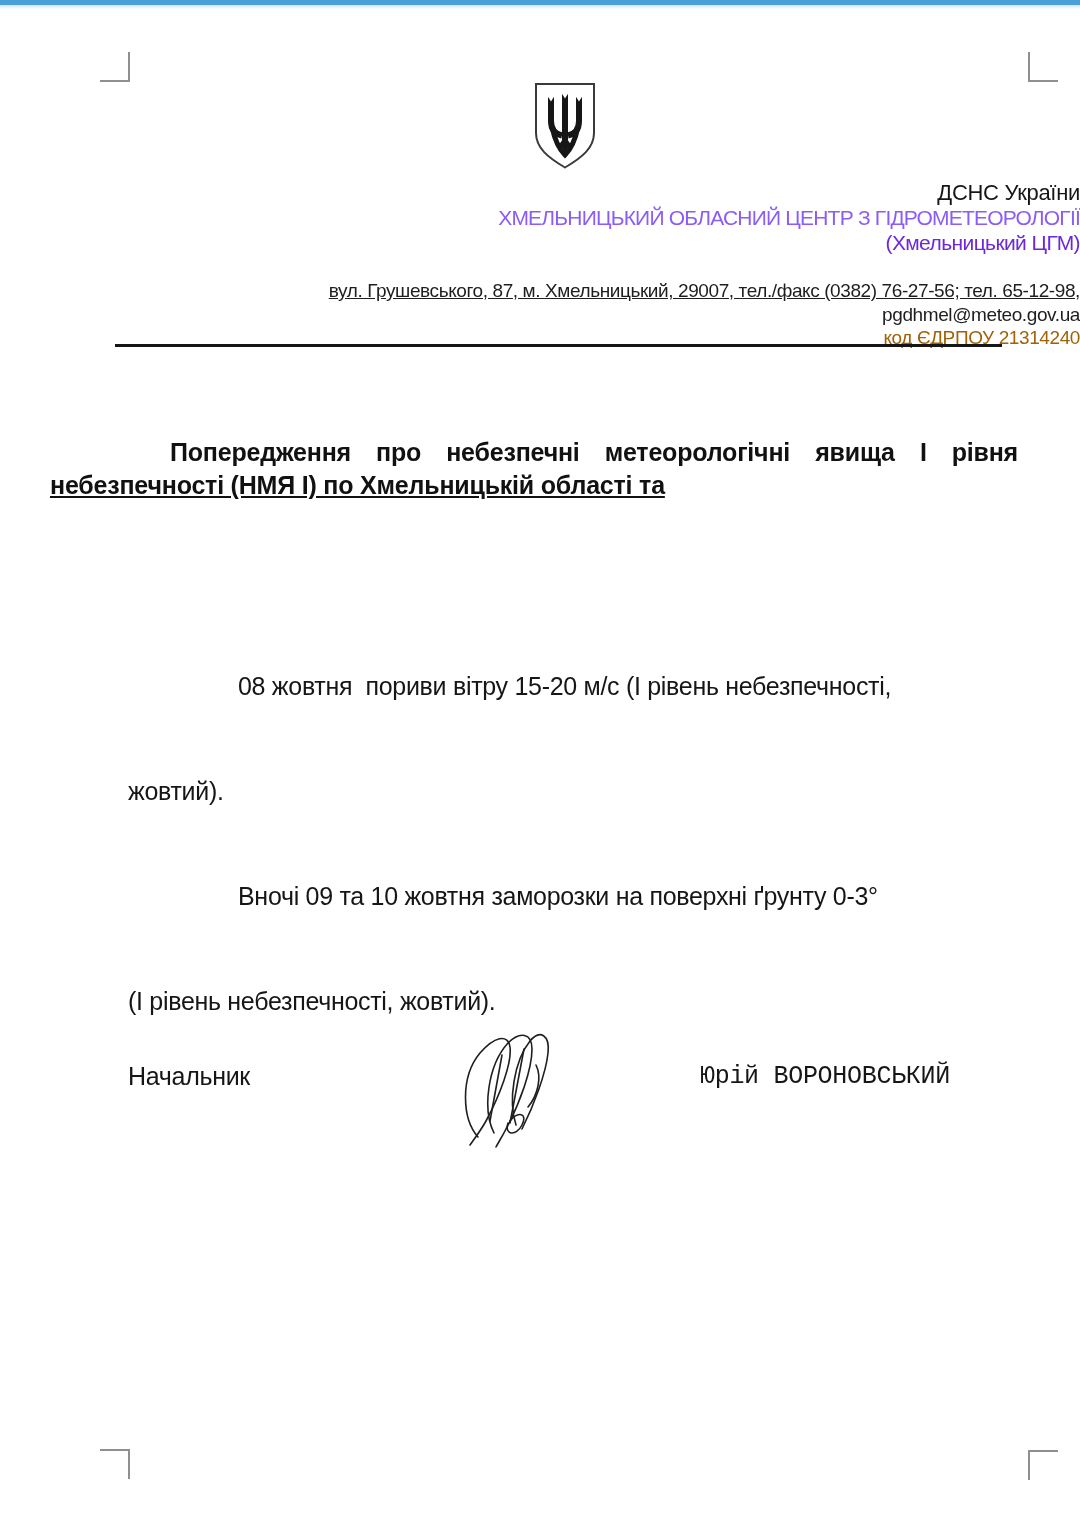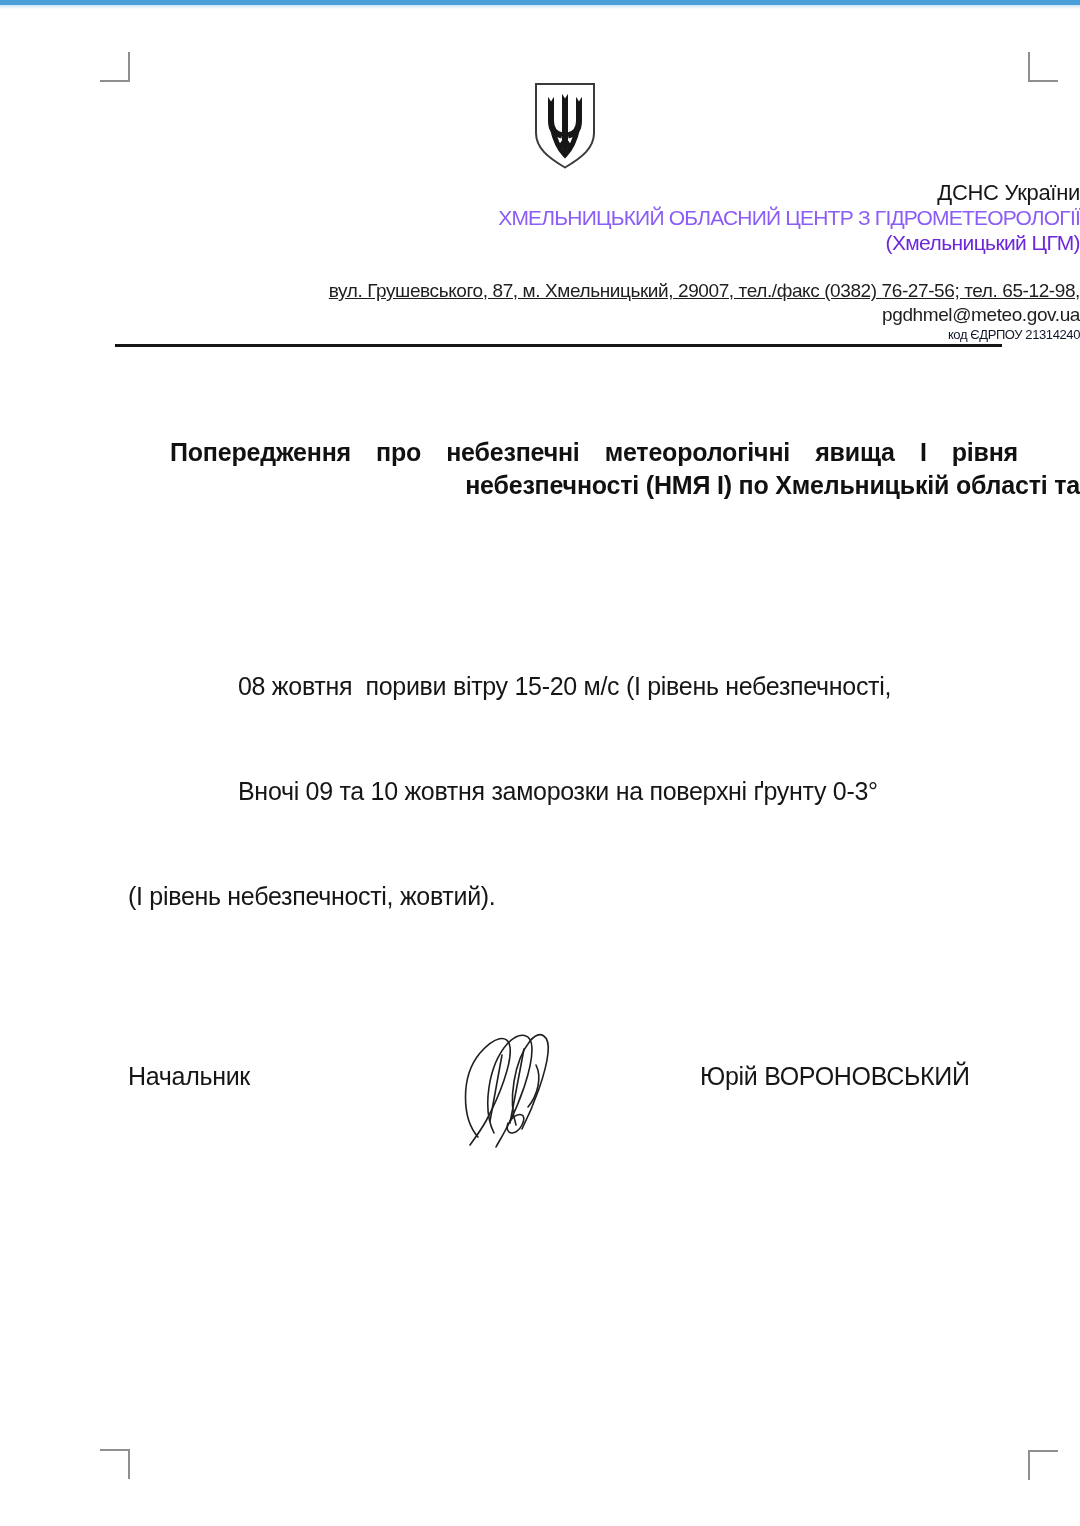--- a/index.html
+++ b/index.html
@@ -33,44 +33,44 @@
   .crop-br { left: 1028px; top: 1450px; border-left: 2px solid #8f8f8f; border-top: 2px solid #8f8f8f; }
 
   
   .emblem { position: absolute; left: 532px; top: 80px; width: 66px; height: 92px; }
   .center-line { position: absolute; left: 50px; width: 1030px; text-align: right; }
   .agency     { top: 180px; font-size: 22px; letter-spacing: -0.3px; color: #161616; }
   .org-name   { top: 206px; font-size: 21px; letter-spacing: -0.8px; color: #8b5cf6; }
   .org-short  { top: 231px; font-size: 21px; letter-spacing: -0.6px; color: #6d28d9; }
   .addr       { top: 280px; font-size: 19px; letter-spacing: -0.4px; color: #1e1e1e; text-decoration: underline; }
   .email      { top: 304px; font-size: 19px; letter-spacing: -0.4px; color: #1e1e1e; }
-  .edrpou     { top: 327px; font-size: 13px; letter-spacing: -0.4px; color: #0f172a; }
+  .edrpou     { top: 327px; font-size: 19px; letter-spacing: -0.4px; color: #a16207; }
 
   .divider {
     position: absolute; left: 115px; top: 344px;
     width: 887px; height: 3px; background: #161616;
   }
 
   
   .title-line { position: absolute; font-weight: 700; font-size: 25px; letter-spacing: -0.2px; color: #111; }
   .title-l1 { left: 143px; top: 438px; width: 848px; text-align: justify; text-align-last: justify; margin-left: 27px; }
-  .title-l2 { left: 50px; top: 471px; width: 1030px; text-align: right; }
+  .title-l2 { left: 50px; top: 471px; width: 1030px; text-align: left; text-decoration: underline; }
   .title-l3 { left: 50px; top: 504px; width: 1030px; text-align: center; }
 
   
   .body-block {
     position: absolute; left: 128px; top: 599px; width: 912px;
     font-size: 25px; line-height: 35px; letter-spacing: -0.3px;
     color: #161616; white-space: pre;
   }
   .body-block .indent { padding-left: 110px; }
 
   
   .sig-position { position: absolute; left: 128px; top: 1062px; font-size: 25px; letter-spacing: -0.3px; color: #161616; }
-  .sig-name     { position: absolute; left: 700px; top: 1062px; font-size: 25px; letter-spacing: -0.3px; color: #161616; }
+  .sig-name     { position: absolute; left: 700px; top: 1062px; font-size: 25px; letter-spacing: -0.3px; color: #161616; font-family: Liberation Mono, monospace; }
   .sig-scribble { position: absolute; left: 450px; top: 1025px; width: 130px; height: 125px; }
 </style>
 </head>
 <body>
 
 <div class="page">
 
   <div class="topbar"></div>
   <div class="topbar-fade"></div>
 
@@ -102,20 +102,21 @@
   <div class="center-line email">pgdhmel@meteo.gov.ua</div>
   <div class="center-line edrpou">код ЄДРПОУ 21314240</div>
 
   <div class="divider"></div>
 
   <div class="title-line title-l1">Попередження про небезпечні метеорологічні явища  І рівня</div>
   <div class="title-line title-l2">небезпечності (НМЯ І) по Хмельницькій області та</div>
 
   <div class="body-block">
     <div class="indent">08 жовтня  пориви вітру 15-20 м/с (І рівень небезпечності,</div>
+    <div>жовтий).</div>
     <div class="indent">Вночі 09 та 10 жовтня заморозки на поверхні ґрунту 0-3°</div>
     <div>(І рівень небезпечності, жовтий).</div>
   </div>
 
   <div class="sig-position">Начальник</div>
 
   <div class="sig-scribble">
     <svg viewBox="0 0 130 125" width="130" height="125" xmlns="http://www.w3.org/2000/svg">
       <g fill="none" stroke="#1f1f1f" stroke-width="1.6" stroke-linecap="round">
         <path d="M28 112 C12 94 10 52 30 28 C44 12 58 8 60 22 C62 38 50 70 36 96 C31 105 25 113 20 120"></path>

